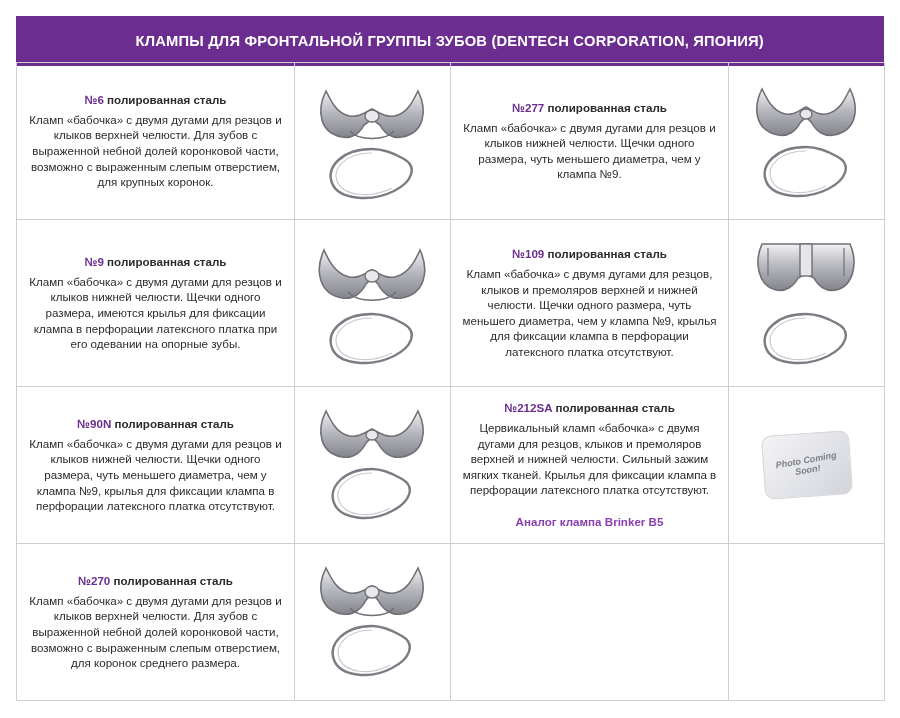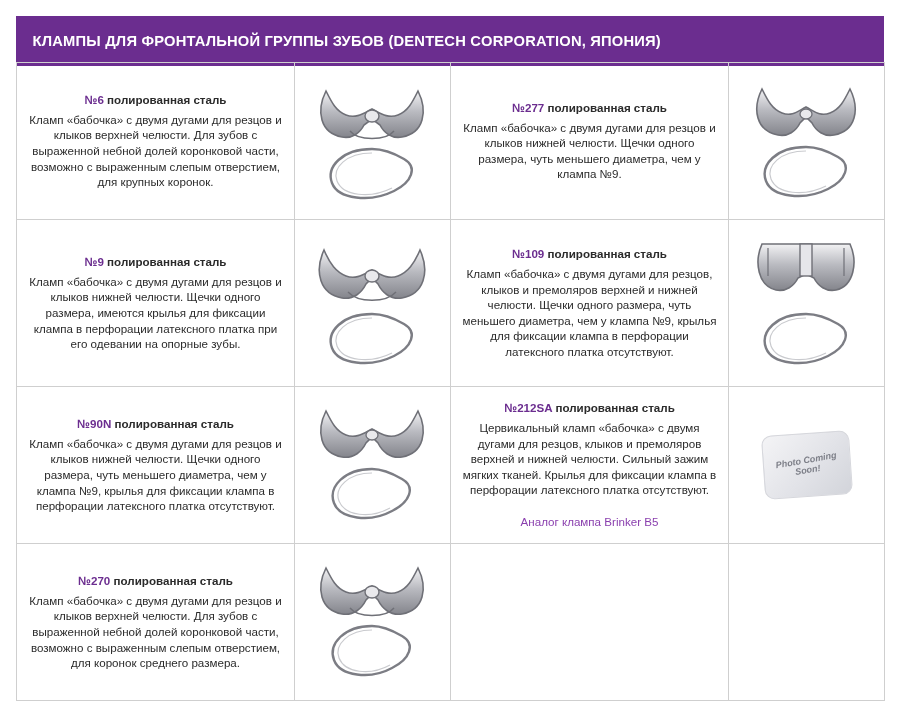--- a/index.html
+++ b/index.html
@@ -25,20 +25,21 @@
   
   .banner {
     position: absolute;
     left: 16px;
     top: 16px;
     width: 868px;
     height: 50px;
     background: #6b2d8f;
     display: flex;
     align-items: center;
+    justify-content: center;
   }
   .banner-title {
     color: #ffffff;
     font-size: 15.5px;
     font-weight: bold;
     font-family: "Liberation Sans", sans-serif;
     letter-spacing: 0.2px;
     text-align: center;
     font-stretch: condensed;
     transform: scaleX(0.95);
@@ -78,21 +79,21 @@
   }
   .cell-text .steel {
     color: #2b2b2b;
     font-weight: bold;
   }
   .cell-text .desc { display: block; }
   .cell-text .note {
     display: block;
     margin-top: 16px;
     color: #8a3fae;
-    font-weight: normal;
+    font-weight: bold;
   }
   .cell-img {
     text-align: center;
     padding: 4px;
   }
   .no-border-cell { border: 1px solid #cfcfcf; background: #ffffff; }
 
   
   .clamp-fig { display: block; margin: 0 auto; }
 

